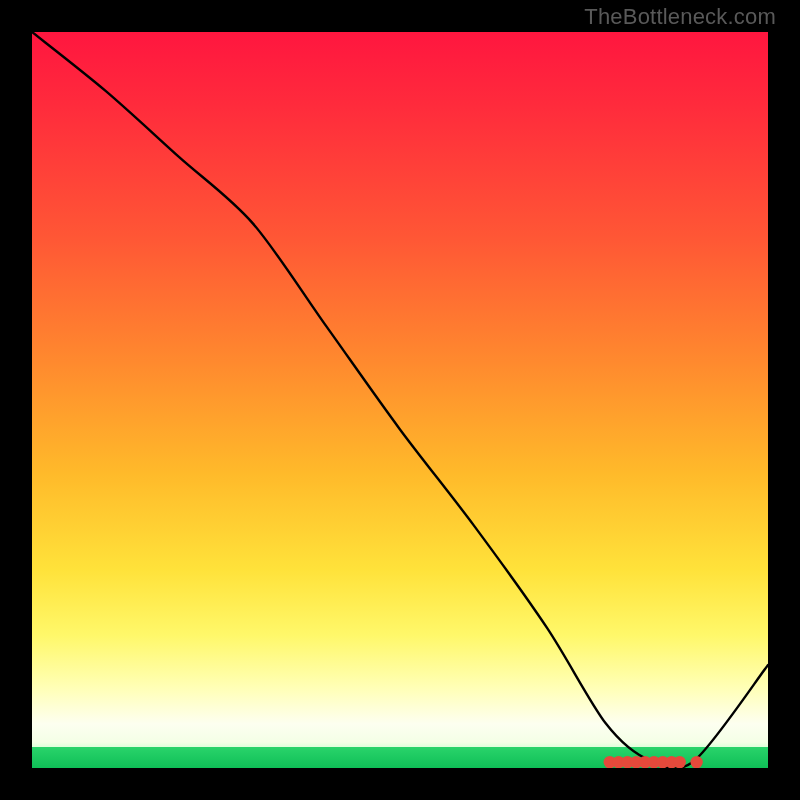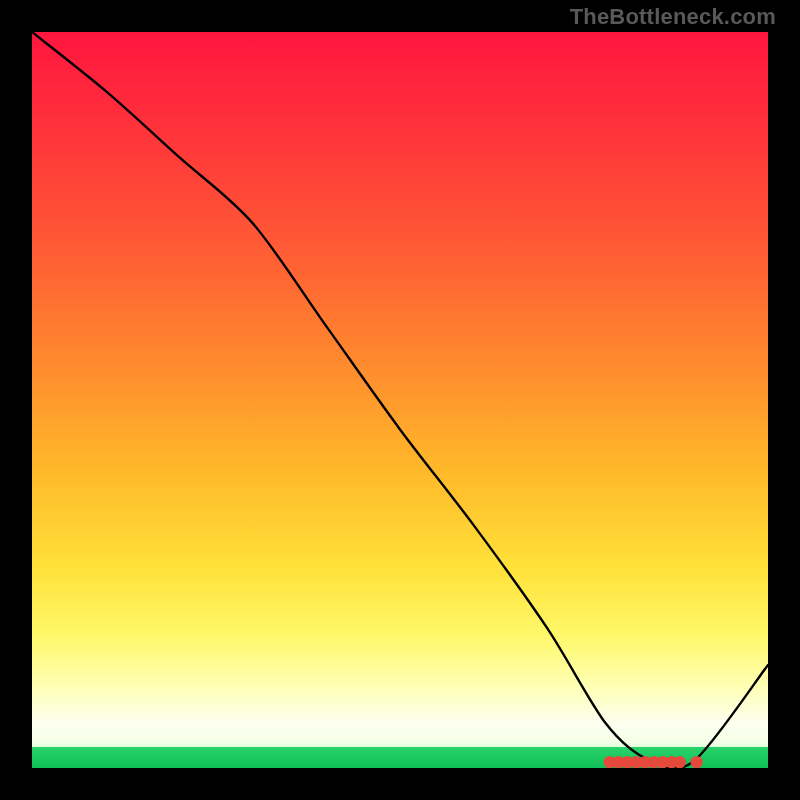--- a/index.html
+++ b/index.html
@@ -16,21 +16,21 @@
     width: 800px;
     height: 800px;
     background: #000;
   }
   .watermark {
     position: absolute;
     top: 4px;
     right: 24px;
     color: #595959;
     font-size: 22px;
-    font-weight: 700;
+    font-weight: 400;
     letter-spacing: 0.2px;
     z-index: 5;
   }
   .plot-area {
     position: absolute;
     left: 32px;
     top: 32px;
     width: 736px;
     height: 736px;
     overflow: hidden;

